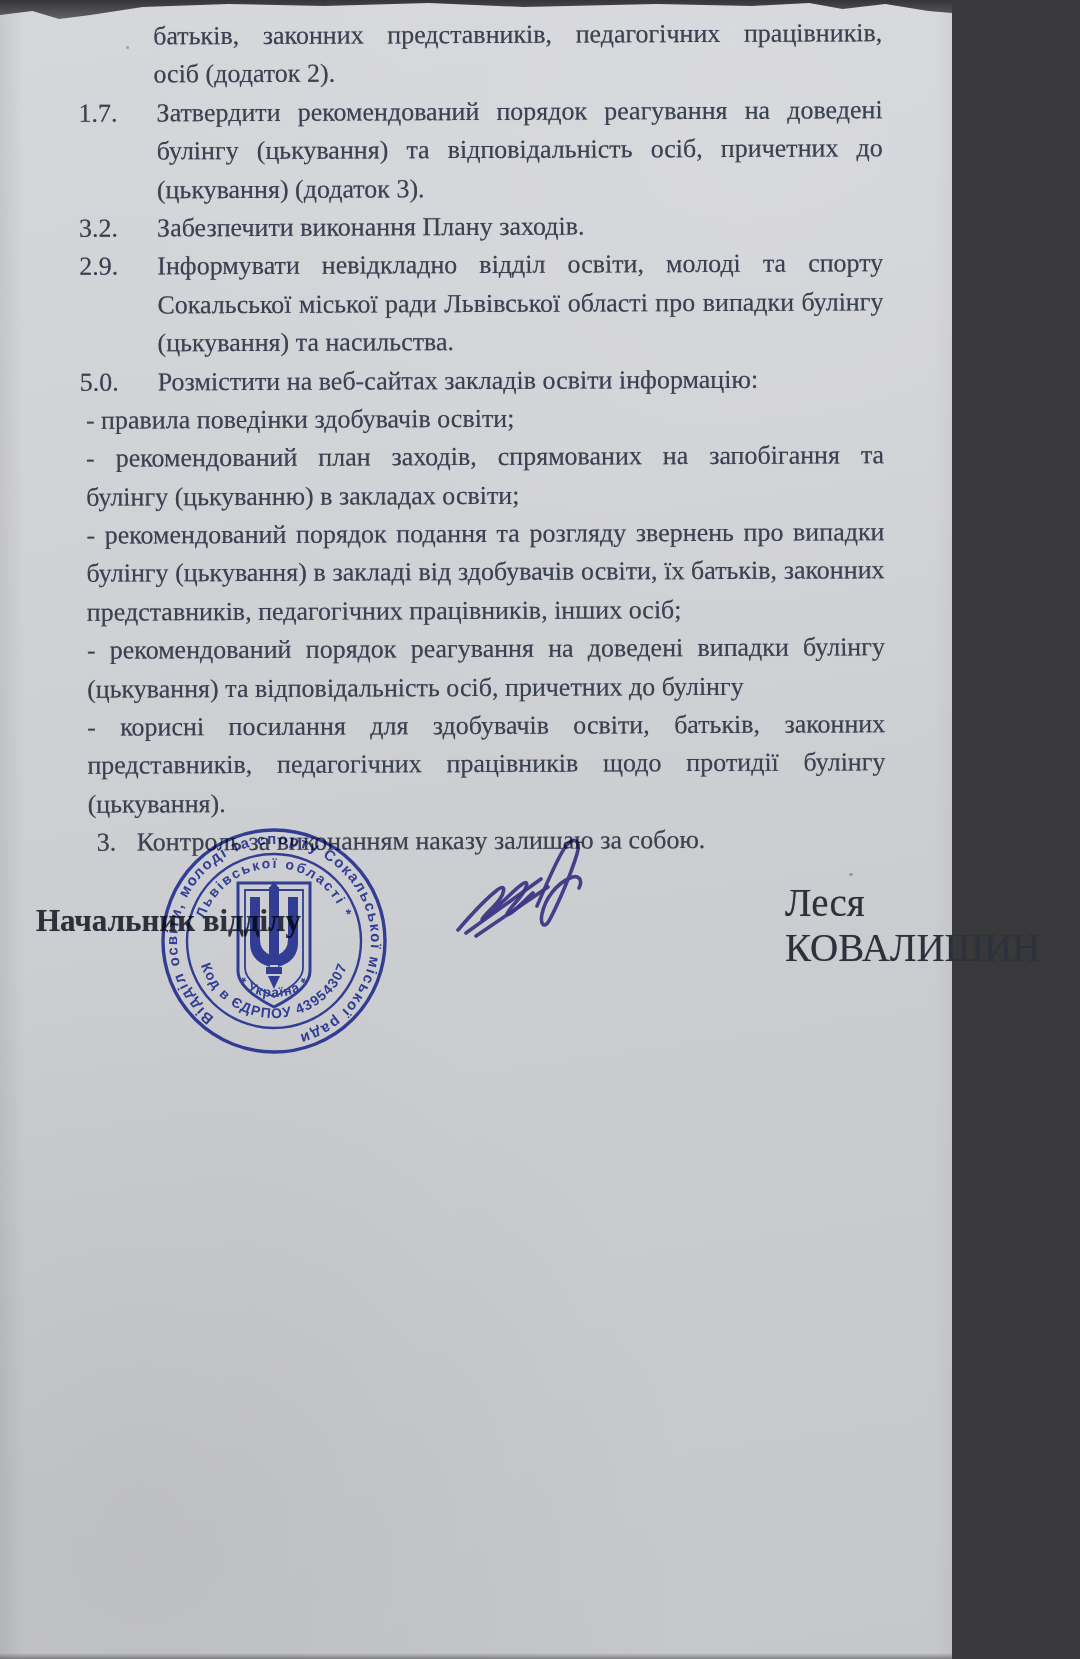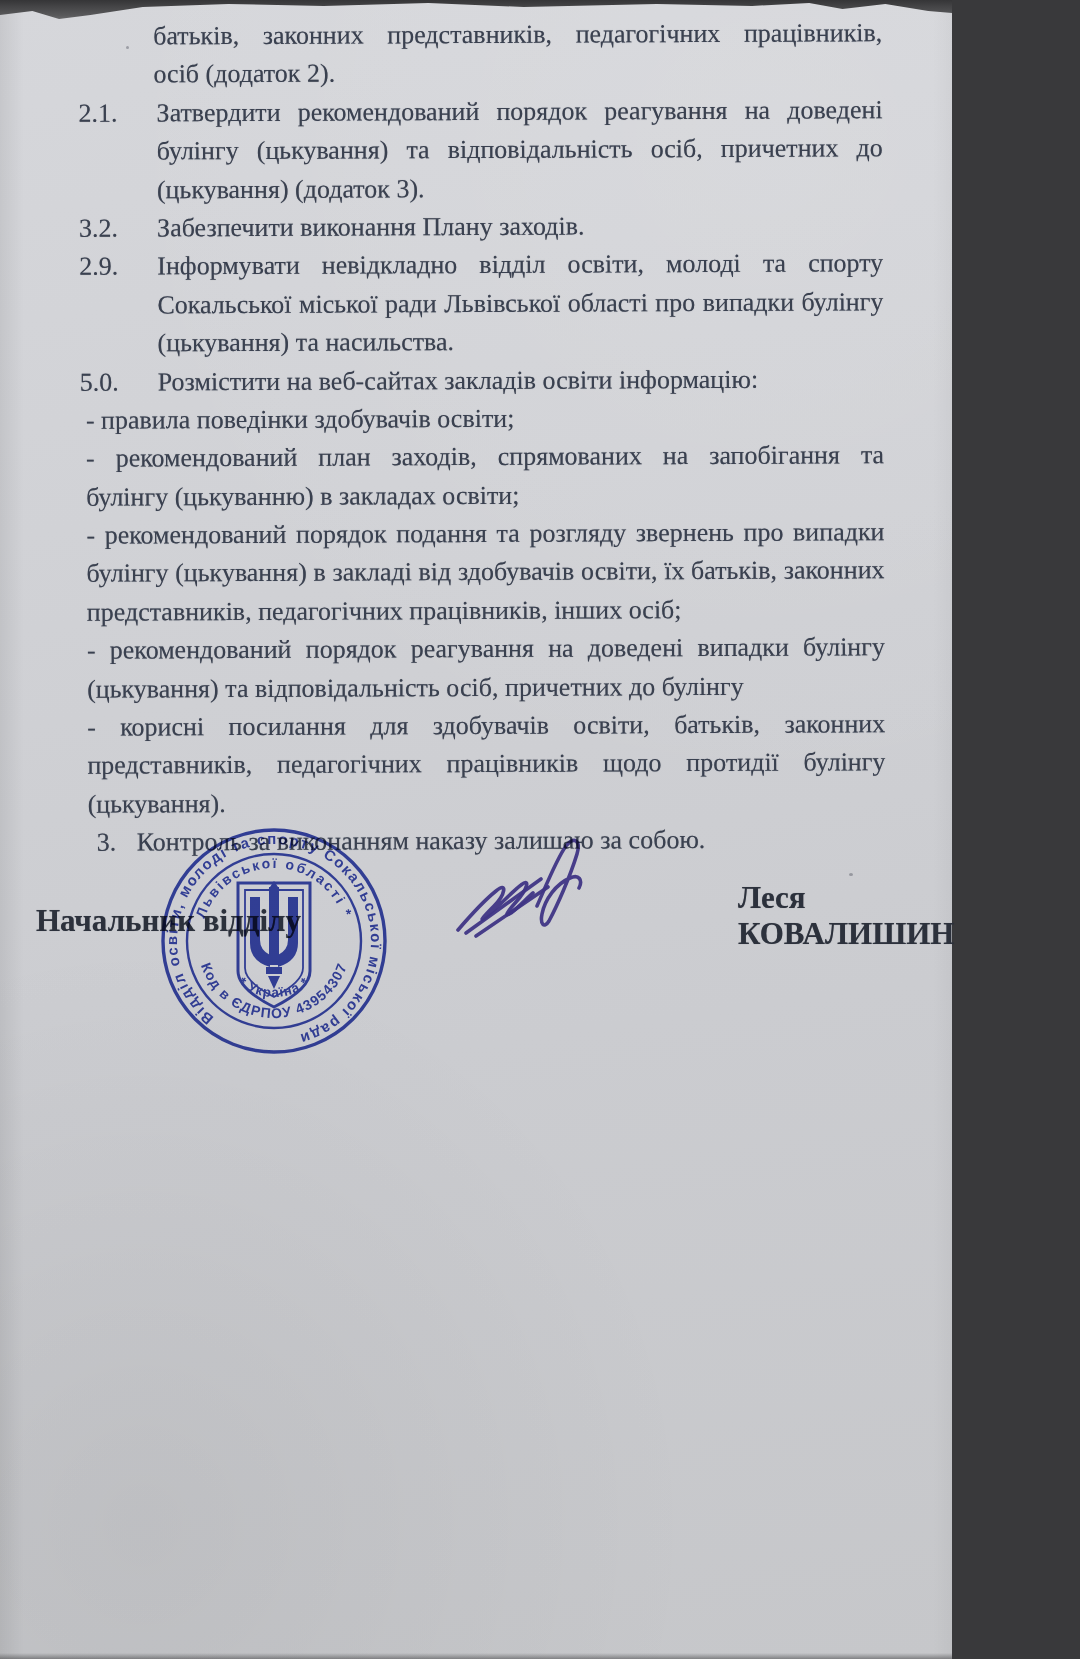--- a/index.html
+++ b/index.html
@@ -61,22 +61,22 @@
   .p-three .pbody{margin:0 68px 0 135px;}
   .p-three .marker{left:95px;}
 
   
   .sig-title{
     position:absolute;left:36px;top:903px;
     font-size:31px;font-weight:bold;color:#2c313c;
     text-shadow:0 0 0.7px rgba(44,49,60,0.55);
   }
   .sig-name{
-    position:absolute;left:738px;top:880px;
-    font-size:31px;font-weight:bold;color:#2c313c;
+    position:absolute;left:785px;top:880px;
+    font-size:39px;font-weight:normal;color:#2c313c;
     text-shadow:0 0 0.7px rgba(44,49,60,0.55);
   }
 
   
   .stamp{
     position:absolute;left:154px;top:821px;width:240px;height:240px;
     mix-blend-mode:multiply;opacity:0.93;
   }
   .stamp .ring{stroke:#2e3eae;fill:none;}
   .stamp text{
@@ -109,21 +109,21 @@
   <div class="speck s2"></div>
 
   <div class="doc" id="doc">
       <div class="para p-cont">
         <div class="pbody">
           <div class="line j">батьків, законних представників, педагогічних працівників, інших</div>
           <div class="line">осіб (додаток 2).</div>
         </div>
       </div>
       <div class="para p-num">
-        <span class="marker">2.1.</span>
+        <span class="marker">1.7.</span>
         <div class="pbody">
           <div class="line j">Затвердити рекомендований порядок реагування на доведені випадки</div>
           <div class="line j">булінгу (цькування) та відповідальність осіб, причетних до булінгу</div>
           <div class="line">(цькування) (додаток 3).</div>
         </div>
       </div>
       <div class="para p-num">
         <span class="marker">3.2.</span>
         <div class="pbody">
           <div class="line">Забезпечити виконання Плану заходів.</div>

